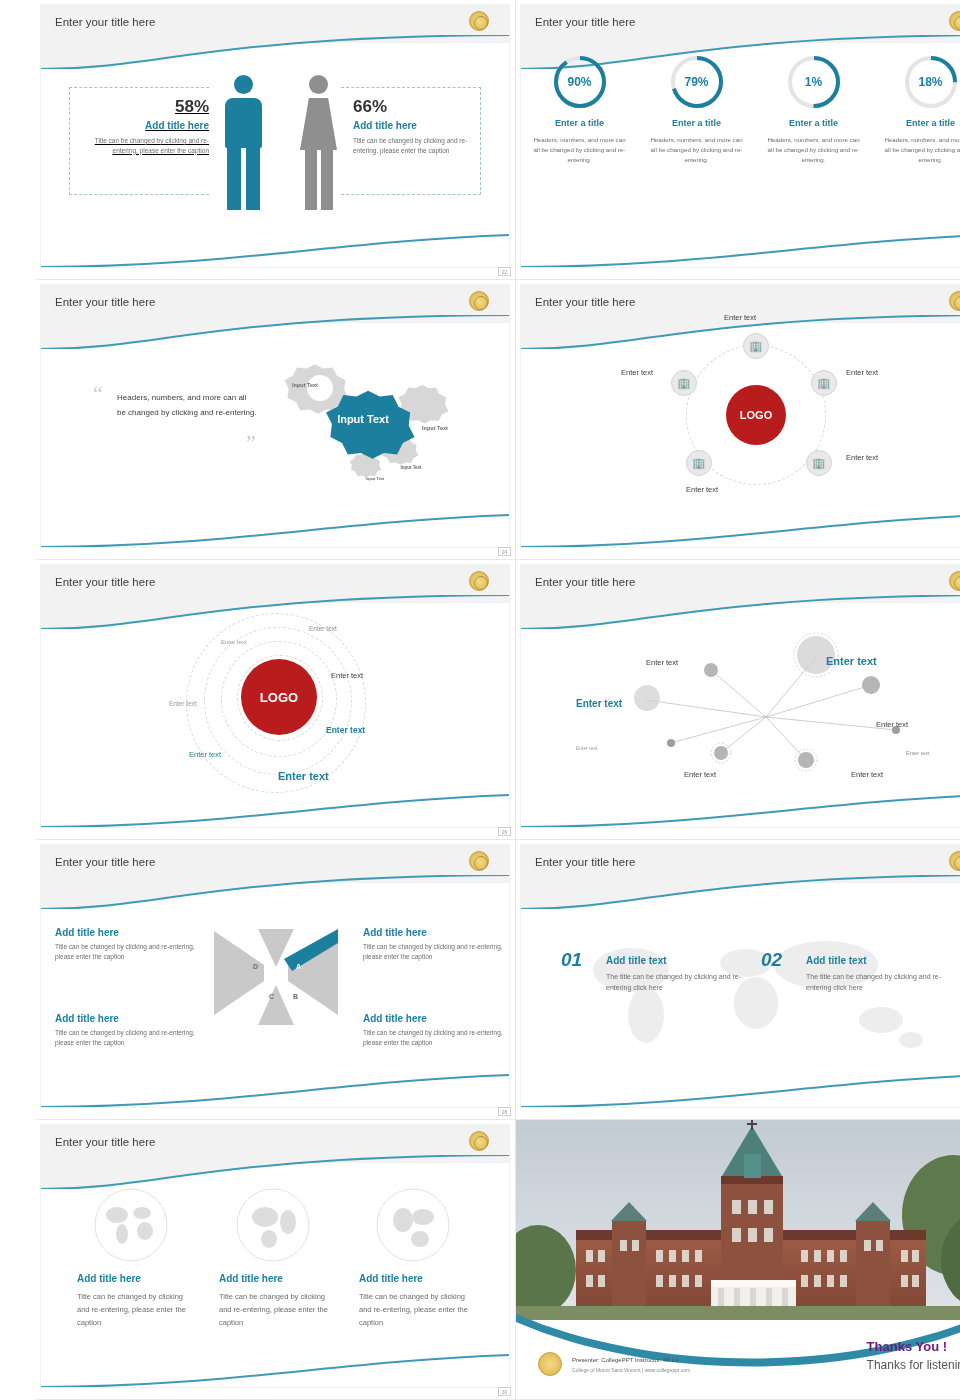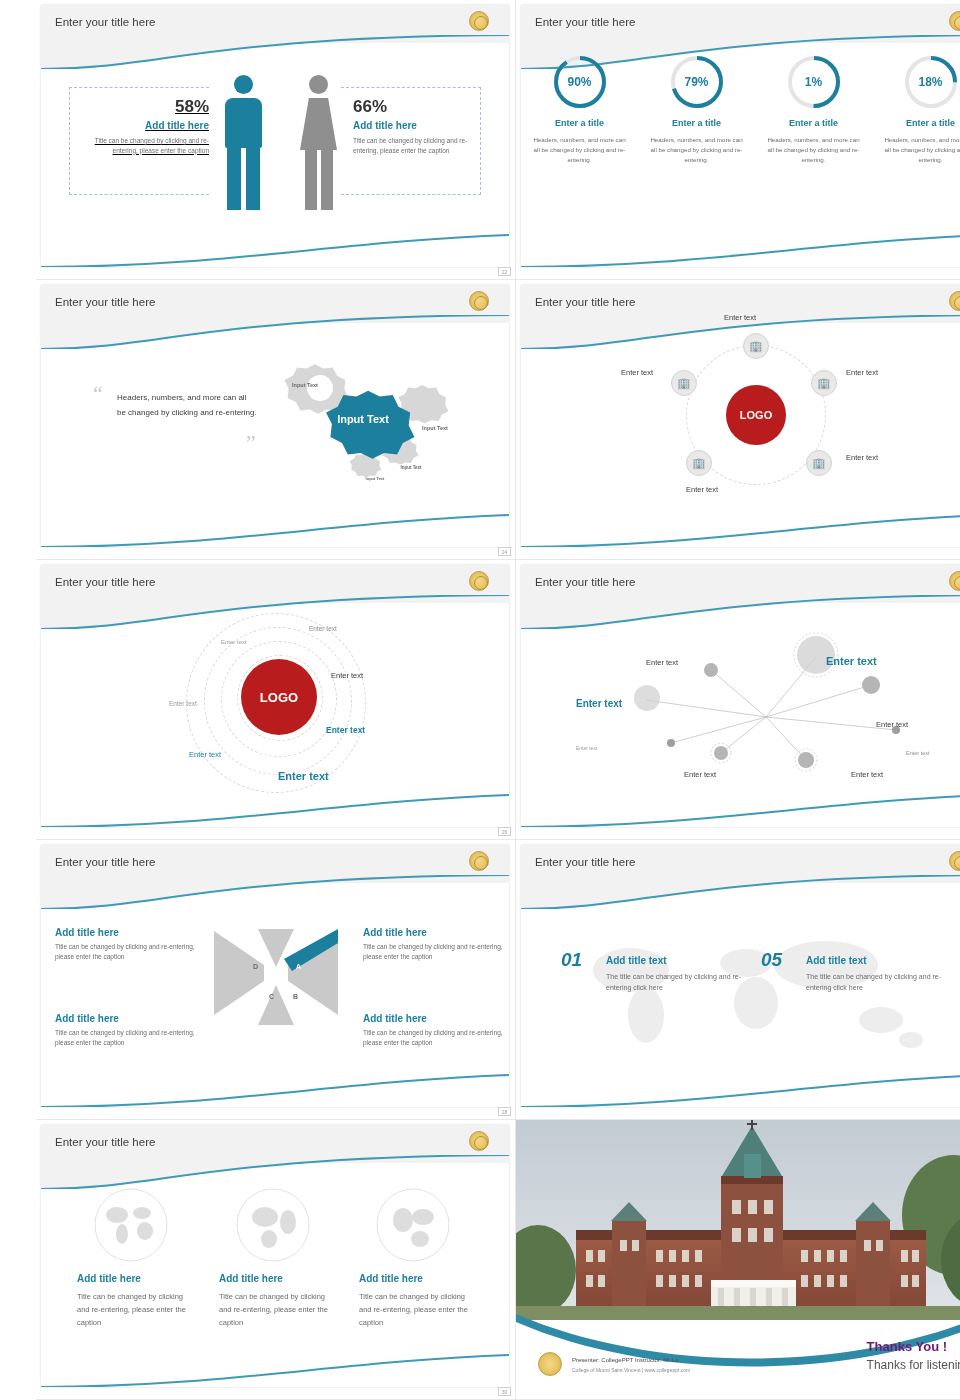--- a/index.html
+++ b/index.html
@@ -524,21 +524,21 @@
 
       <div style="position:absolute;left:40px;top:104px;">
         <span class="bignum">01</span>
       </div>
       <div style="position:absolute;left:85px;top:110px;width:150px;">
         <div style="font-size:10px;font-weight:bold;color:#1c7f9e;">Add title text</div>
         <div class="cap" style="margin-top:6px;font-size:7px;">The title can be changed by clicking and re-entering click here</div>
       </div>
 
       <div style="position:absolute;left:240px;top:104px;">
-        <span class="bignum">05</span>
+        <span class="bignum">02</span>
       </div>
       <div style="position:absolute;left:285px;top:110px;width:150px;">
         <div style="font-size:10px;font-weight:bold;color:#1c7f9e;">Add title text</div>
         <div class="cap" style="margin-top:6px;font-size:7px;">The title can be changed by clicking and re-entering click here</div>
       </div>
 
       <div class="footwave">
         <svg width="468" height="36" viewBox="0 0 468 36">
           <path d="M0,36 C180,36 300,10 468,4 L468,36 Z" fill="#ffffff"></path>
           <path d="M0,36 C180,36 300,10 468,4" stroke="#3f9ab5" stroke-width="2" fill="none"></path>

